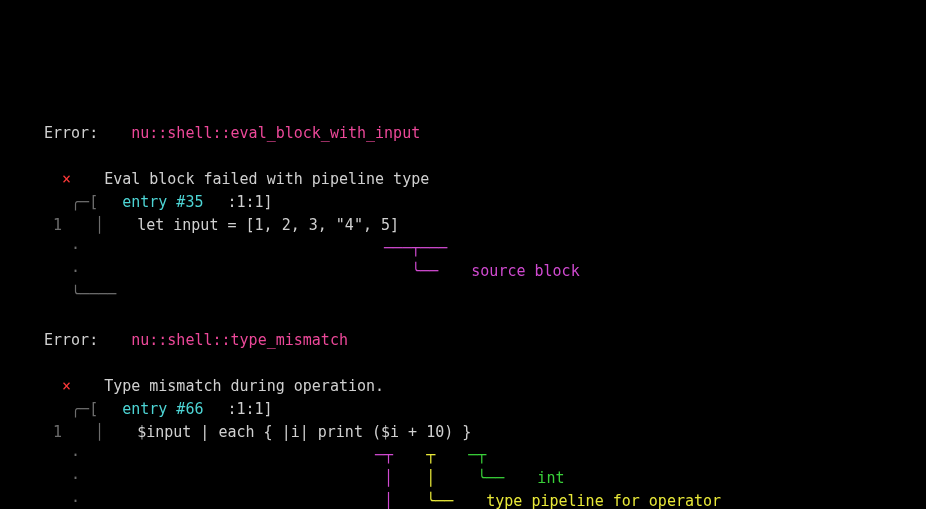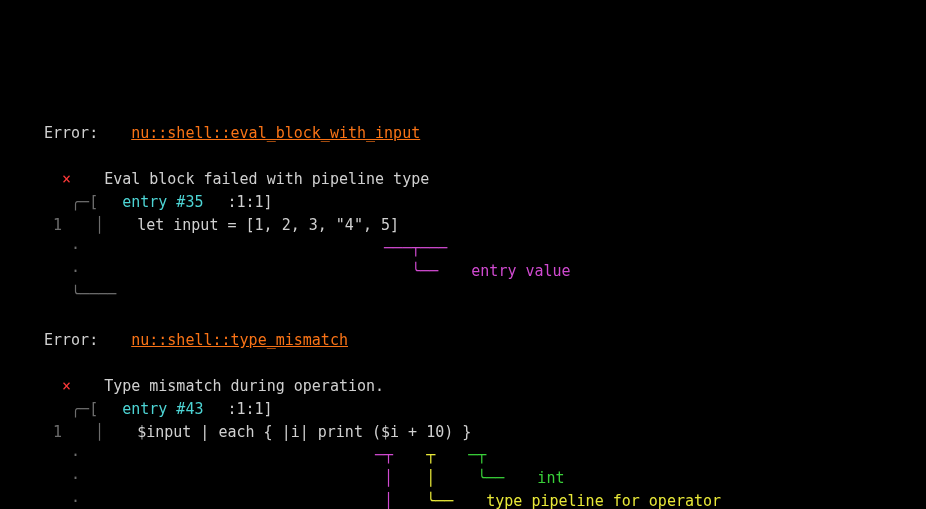--- a/index.html
+++ b/index.html
@@ -8,47 +8,47 @@
     color:#c8c8c8;
     font-family:"Menlo","Consolas","DejaVu Sans Mono",monospace;
     font-size:15px;
     line-height:23px;
     width:926px;
     height:509px;
     padding:6px 8px;
     white-space:pre;
     overflow:hidden;
   }
-  .err-label { color:#f97316;text-decoration:underline; }
+  .err-label { color:#ec4899; }
   .link      { color:#4dd4d4; }
   .magenta   { color:#d04ad0; }
   .green     { color:#39d039; }
   .yellow    { color:#e8e838; }
   .dim       { color:#6d6d6d; }
   .x         { color:#fa3838; }
   .white     { color:#d0d0d0; }
 </style>
 </head>
 <body>
 
 
 
 <span class="white">Error:</span> <span class="err-label">nu::shell::eval_block_with_input</span>
 
   <span class="x">×</span> <span class="white">Eval block failed with pipeline type</span>
 <span class="dim">   ╭─[</span><span class="link">entry #35</span><span class="white">:1:1]</span>
 <span class="dim"> 1 </span><span class="dim">│ </span><span class="white">let input = [1, 2, 3, "4", 5]</span>
 <span class="dim">   ·</span><span class="magenta">                               ───┬───</span>
-<span class="dim">   ·</span><span class="magenta">                                  ╰── </span><span class="magenta">entry value</span>
+<span class="dim">   ·</span><span class="magenta">                                  ╰── </span><span class="magenta">source block</span>
 <span class="dim">   ╰────</span>
 
 <span class="white">Error:</span> <span class="err-label">nu::shell::type_mismatch</span>
 
   <span class="x">×</span> <span class="white">Type mismatch during operation.</span>
-<span class="dim">   ╭─[</span><span class="link">entry #43</span><span class="white">:1:1]</span>
+<span class="dim">   ╭─[</span><span class="link">entry #66</span><span class="white">:1:1]</span>
 <span class="dim"> 1 </span><span class="dim">│ </span><span class="white">$input | each { |i| print ($i + 10) }</span>
 <span class="dim">   ·</span><span class="magenta">                              ─┬ </span><span class="yellow">┬ </span><span class="green">─┬</span>
 <span class="dim">   ·</span><span class="magenta">                               │ </span><span class="yellow">│  </span><span class="green">╰── </span><span class="green">int</span>
 <span class="dim">   ·</span><span class="magenta">                               │ </span><span class="yellow">╰── </span><span class="yellow">type pipeline for operator</span>
 <span class="dim">   ·</span><span class="magenta">                               ╰── </span><span class="magenta">string</span>
 
 
 
 
 

